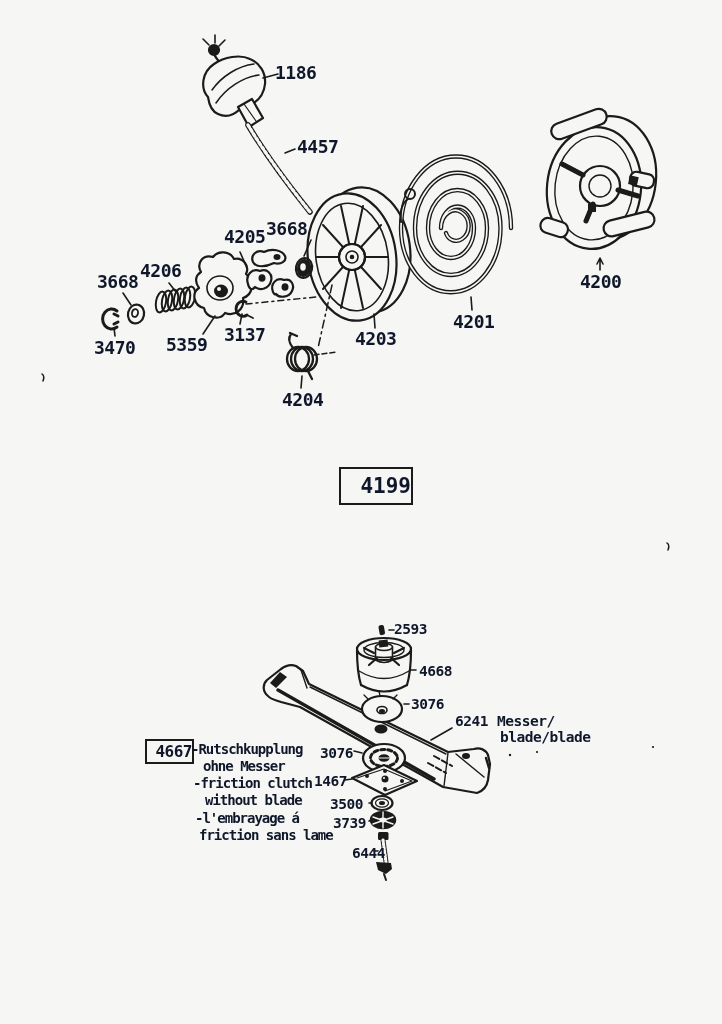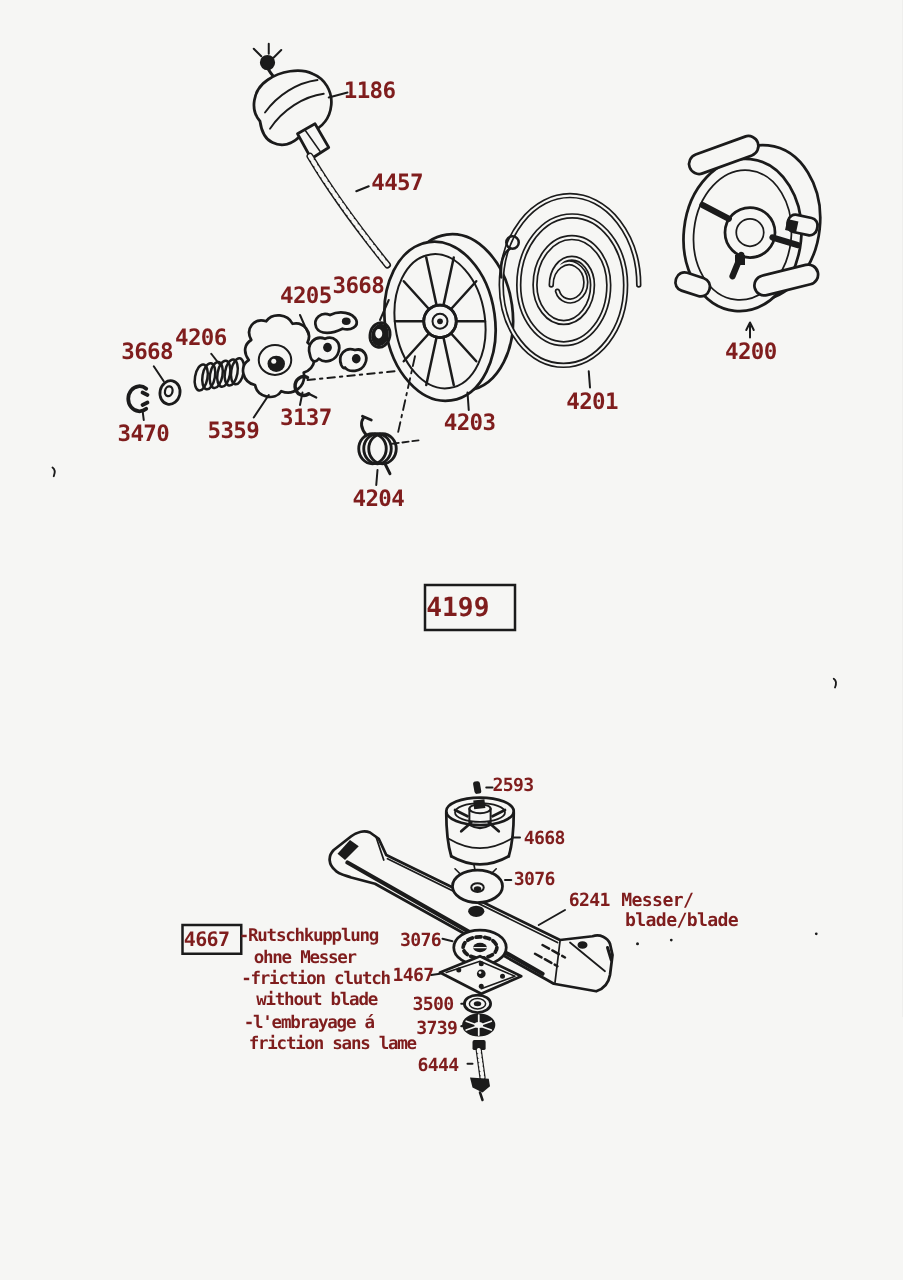--- a/index.html
+++ b/index.html
@@ -4,25 +4,25 @@
 <style>
   html,body{margin:0;padding:0;background:#e9e9e7;}
   .stage{
     position:relative;width:722px;height:1024px;margin:0 auto;
     background:#f6f6f4;overflow:hidden;
     font-family:"DejaVu Sans Mono","Liberation Mono",monospace;
     color:#1b1b1b;
   }
   svg{position:absolute;left:0;top:0;}
   .lbl{position:absolute;font-weight:700;line-height:1;white-space:nowrap;
-       color:#7f1d1d;letter-spacing:-0.5px;}
+       color:#0f172a;letter-spacing:-0.5px;}
   .num{font-size:18px;}
   .nb{font-size:14.5px;letter-spacing:-0.5px;text-align:right;}
   .note{font-size:14px;letter-spacing:-1px;}
-  .boxed{border:2.4px solid #1b1b1b;display:flex;align-items:center;justify-content:flex-start;background:#f6f6f4;}
+  .boxed{border:2.4px solid #1b1b1b;display:flex;align-items:center;justify-content:flex-end;background:#f6f6f4;}
   .box4199{left:339px;top:467px;width:70px;height:34px;font-size:21px;font-weight:700;letter-spacing:0px;}
   .box4667{left:145px;top:739px;width:45px;height:21px;font-size:16px;font-weight:700;}
 </style>
 </head>
 <body>
 
 <div class="stage">
 
   <svg width="722" height="1024" viewBox="0 0 722 1024">
     <g stroke="#1b1b1b" stroke-width="2.2" fill="none" stroke-linecap="round" stroke-linejoin="round">
@@ -278,21 +278,21 @@
   <div class="lbl nb" style="left:394px;top:622px">2593</div>
   <div class="lbl nb" style="left:419px;top:664px">4668</div>
   <div class="lbl nb" style="left:411px;top:697px">3076</div>
   <div class="lbl nb" style="left:455px;top:714px">6241</div>
   <div class="lbl nb" style="left:497px;top:714px">Messer/</div>
   <div class="lbl nb" style="left:500px;top:730px">blade/blade</div>
   <div class="lbl nb" style="left:320px;top:746px">3076</div>
   <div class="lbl nb" style="left:314px;top:774px">1467</div>
   <div class="lbl nb" style="left:330px;top:797px">3500</div>
   <div class="lbl nb" style="left:333px;top:816px">3739</div>
-  <div class="lbl nb" style="left:334px;top:846px">6444</div>
+  <div class="lbl nb" style="left:352px;top:846px">6444</div>
 
   <div class="lbl boxed box4667">
       <span>4667</span>
     </div>
   <div class="lbl note" style="left:191px;top:742px">-Rutschkupplung</div>
   <div class="lbl note" style="left:203px;top:759px">ohne Messer</div>
   <div class="lbl note" style="left:193px;top:776px">-friction clutch</div>
   <div class="lbl note" style="left:205px;top:793px">without blade</div>
   <div class="lbl note" style="left:195px;top:811px">-l'embrayage á</div>
   <div class="lbl note" style="left:199px;top:828px">friction sans lame</div>

